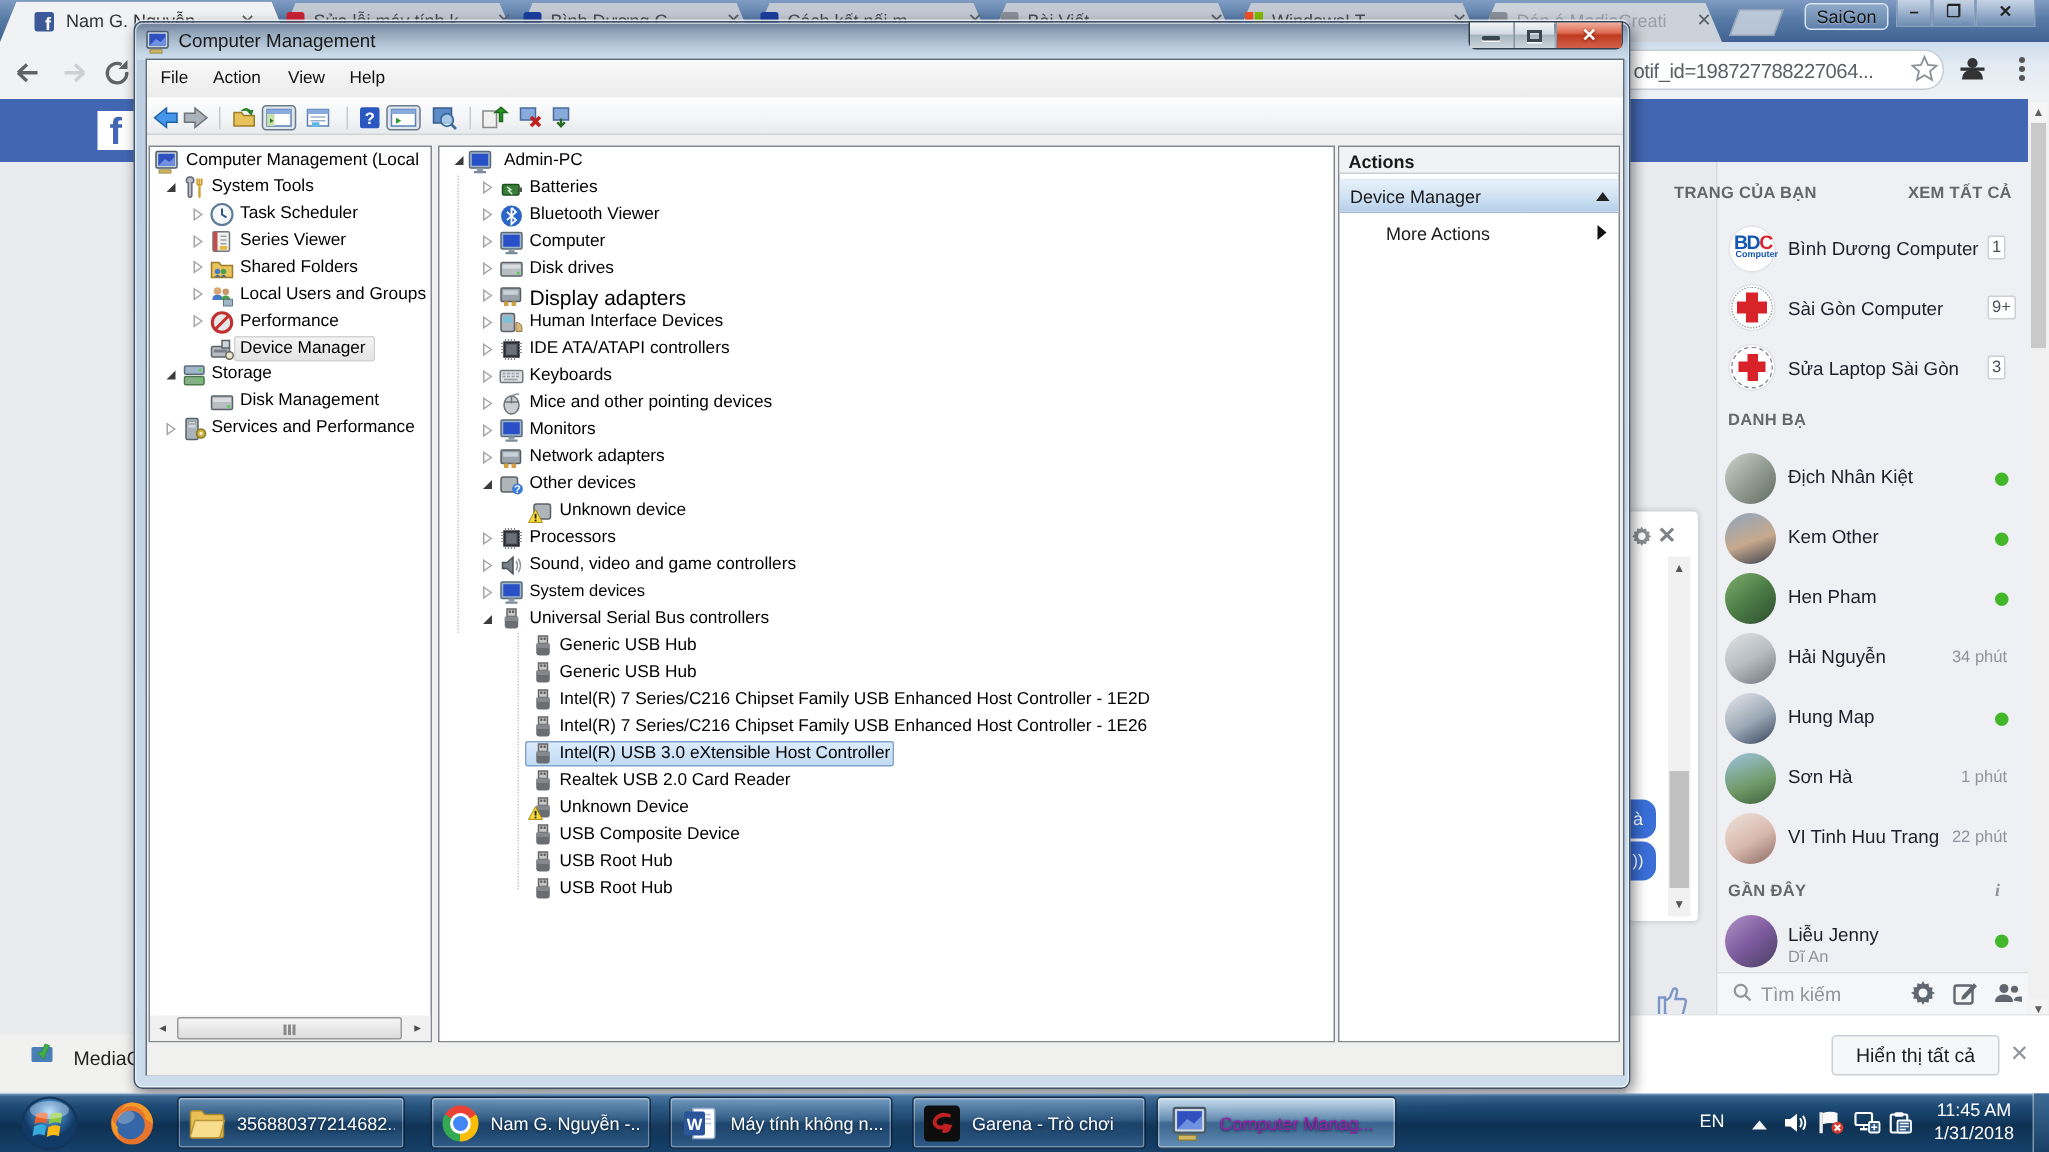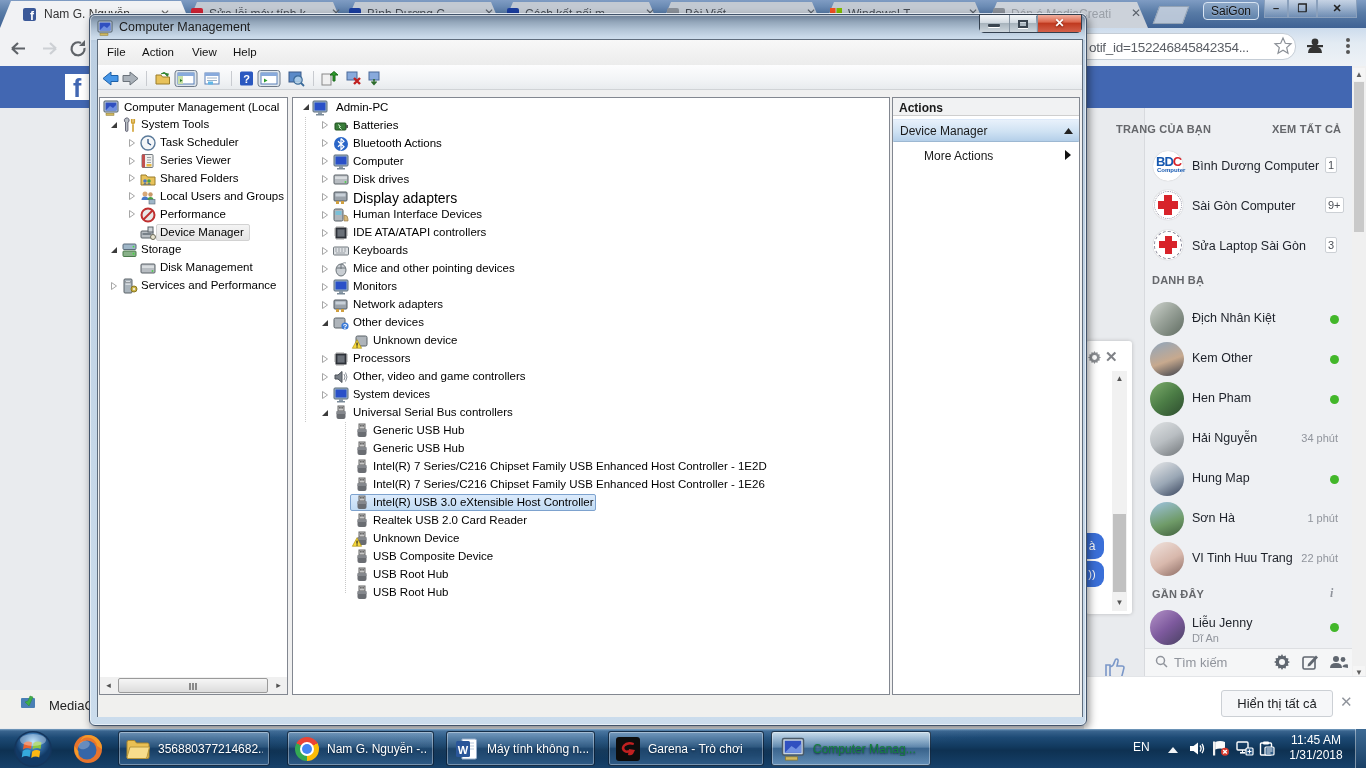--- a/index.html
+++ b/index.html
@@ -62,21 +62,21 @@
 <div style="position:absolute;left:1264px;top:0;width:24px;height:18px;background:linear-gradient(180deg,rgba(255,255,255,.55),rgba(200,215,235,.25));border:1px solid #8aa0bc;border-top:none;color:#222;font-size:11px;font-weight:bold;text-align:center;line-height:16px">–</div>
 <div style="position:absolute;left:1288px;top:0;width:29px;height:18px;background:linear-gradient(180deg,rgba(255,255,255,.55),rgba(200,215,235,.25));border:1px solid #8aa0bc;border-top:none;color:#222;font-size:11px;font-weight:bold;text-align:center;line-height:16px">❐</div>
 <div style="position:absolute;left:1317px;top:0;width:40px;height:18px;background:linear-gradient(180deg,rgba(255,255,255,.55),rgba(200,215,235,.25));border:1px solid #8aa0bc;border-top:none;color:#222;font-size:11px;font-weight:bold;text-align:center;line-height:16px">✕</div>
 <svg class="a" style="left:8px;top:39px" width="80" height="19" viewBox="0 0 80 19">
 <path d="M4 9.5 H17 M4 9.5 L10 4 M4 9.5 L10 15" stroke="#5f6368" stroke-width="2.2" fill="none"></path>
 <path d="M48 9.5 H35 M48 9.5 L42 4 M48 9.5 L42 15" stroke="#cdd0d4" stroke-width="2.2" fill="none"></path>
 <path d="M73 4 A6.5 6.5 0 1 0 76.5 9" stroke="#5f6368" stroke-width="2.2" fill="none"></path>
 <path d="M77 1 v6 h-6 z" fill="#5f6368"></path>
 </svg>
 <div style="position:absolute;left:840px;top:33px;width:456px;height:27px;background:#fff;border:1px solid #c5cdd6;border-radius:13px"></div>
-<div style="position:absolute;left:1089px;top:40px;font-size:13.5px;letter-spacing:-0.3px;color:#5a5e65">otif_id=152246845842354...</div>
+<div style="position:absolute;left:1089px;top:40px;font-size:13.5px;letter-spacing:-0.3px;color:#5a5e65">otif_id=198727788227064...</div>
 <svg class="a" style="left:1274px;top:37px" width="18" height="18" viewBox="0 0 18 18">
       <path d="M9 1 L11.3 6.3 17 6.8 12.7 10.6 14 16.2 9 13.2 4 16.2 5.3 10.6 1 6.8 6.7 6.3 Z" fill="none" stroke="#8a8f96" stroke-width="1.2"></path>
     </svg>
 <svg class="a" style="left:1306px;top:37px" width="18" height="18" viewBox="0 0 18 18">
       <circle cx="9" cy="5" r="3.4" fill="#333"></circle>
       <path d="M2 16 Q2 9.5 9 9.5 Q16 9.5 16 16 Z" fill="#333"></path>
       <rect x="1" y="8" width="16" height="2.2" fill="#333"></rect>
     </svg>
 <svg class="a" style="left:1345px;top:37px" width="6" height="18">
       <circle cx="3" cy="3" r="2" fill="#555"></circle>
@@ -488,21 +488,21 @@
 <svg class="a" style="left:333px;top:117.57px" width="16" height="16" viewBox="0 0 16 16">
       <use href="#batt"></use>
     </svg>
 <div style="position:absolute;left:353px;top:118.6px;font-size:11.5px;color:#000">Batteries</div>
 <svg class="a" style="left:321px;top:139px" width="8" height="8" viewBox="0 0 8 8">
       <path d="M1.5 0.5 L6.5 4 L1.5 7.5 Z" fill="#fff" stroke="#a6a6a6"></path>
     </svg>
 <svg class="a" style="left:333px;top:135.54px" width="16" height="16" viewBox="0 0 16 16">
       <use href="#bt"></use>
     </svg>
-<div style="position:absolute;left:353px;top:136.5px;font-size:11.5px;color:#000">Bluetooth Actions</div>
+<div style="position:absolute;left:353px;top:136.5px;font-size:11.5px;color:#000">Bluetooth Viewer</div>
 <svg class="a" style="left:321px;top:157px" width="8" height="8" viewBox="0 0 8 8">
       <path d="M1.5 0.5 L6.5 4 L1.5 7.5 Z" fill="#fff" stroke="#a6a6a6"></path>
     </svg>
 <svg class="a" style="left:333px;top:153.51px" width="16" height="16" viewBox="0 0 16 16">
       <use href="#mon"></use>
     </svg>
 <div style="position:absolute;left:353px;top:154.5px;font-size:11.5px;color:#000">Computer</div>
 <svg class="a" style="left:321px;top:175px" width="8" height="8" viewBox="0 0 8 8">
       <path d="M1.5 0.5 L6.5 4 L1.5 7.5 Z" fill="#fff" stroke="#a6a6a6"></path>
     </svg>
@@ -579,21 +579,21 @@
 <svg class="a" style="left:333px;top:351.17999999999995px" width="16" height="16" viewBox="0 0 16 16">
       <use href="#chip"></use>
     </svg>
 <div style="position:absolute;left:353px;top:352.2px;font-size:11.5px;color:#000">Processors</div>
 <svg class="a" style="left:321px;top:373px" width="8" height="8" viewBox="0 0 8 8">
       <path d="M1.5 0.5 L6.5 4 L1.5 7.5 Z" fill="#fff" stroke="#a6a6a6"></path>
     </svg>
 <svg class="a" style="left:333px;top:369.15px" width="16" height="16" viewBox="0 0 16 16">
       <use href="#spk"></use>
     </svg>
-<div style="position:absolute;left:353px;top:370.1px;font-size:11.5px;color:#000">Other, video and game controllers</div>
+<div style="position:absolute;left:353px;top:370.1px;font-size:11.5px;color:#000">Sound, video and game controllers</div>
 <svg class="a" style="left:321px;top:391px" width="8" height="8" viewBox="0 0 8 8">
       <path d="M1.5 0.5 L6.5 4 L1.5 7.5 Z" fill="#fff" stroke="#a6a6a6"></path>
     </svg>
 <svg class="a" style="left:333px;top:387.12px" width="16" height="16" viewBox="0 0 16 16">
       <use href="#mon"></use>
     </svg>
 <div style="position:absolute;left:353px;top:388.1px;font-size:11px;color:#000">System devices</div>
 <svg class="a" style="left:321px;top:409px" width="8" height="8" viewBox="0 0 8 8">
       <path d="M7 1 V7 H1 Z" fill="#3c3c3c"></path>
     </svg>
@@ -706,21 +706,21 @@
 <div style="position:absolute;left:487px;top:742px;font-size:12px;color:#fff;text-shadow:0 1px 2px #0a2038;max-width:102px;overflow:hidden;white-space:nowrap">Máy tính không n...</div>
 <svg class="a" style="left:616px;top:737px" width="24" height="24" viewBox="0 0 24 24">
       <rect width="24" height="24" rx="3" fill="#0d0d0d"></rect>
       <path d="M18 6 q-7-3-11 2 q-3 4 1 7 q3 2 6 0 l-1.5-2 q-2 1-3.5-.5 q-1.5-2 .5-3.5 q3-2.5 8-1Z" fill="#c02020"></path>
       <path d="M13 12 l6 1 -2 4 q-2 2-5 1Z" fill="#c02020"></path>
     </svg>
 <div style="position:absolute;left:648px;top:742px;font-size:12px;color:#fff;text-shadow:0 1px 2px #0a2038;max-width:108px;overflow:hidden;white-space:nowrap">Garena - Trò chơi</div>
 <svg class="a" style="left:781px;top:737px" width="24" height="24" viewBox="0 0 16 16">
       <use href="#cmgmt"></use>
     </svg>
-<div style="position:absolute;left:813px;top:742px;font-size:12px;color:#15803d;text-shadow:0 1px 2px #0a2038;max-width:110px;overflow:hidden;white-space:nowrap">Computer Manag...</div>
+<div style="position:absolute;left:813px;top:742px;font-size:12px;color:#a21caf;text-shadow:0 1px 2px #0a2038;max-width:110px;overflow:hidden;white-space:nowrap">Computer Manag...</div>
 <div style="position:absolute;left:1133px;top:740px;font-size:12px;color:#fff">EN</div>
 <svg class="a" style="left:1168px;top:747px" width="10" height="7">
       <path d="M0 6 L5 0 L10 6Z" fill="#fff" opacity="0.95"></path>
     </svg>
 <svg class="a" style="left:1189px;top:741px" width="16" height="15" viewBox="0 0 16 15">
       <path d="M1 5 h3.5 L9 1.5 V13.5 L4.5 10 H1Z" fill="#fff"></path>
       <path d="M11 4.5 Q13.2 7.5 11 10.5 M13 2.8 Q16 7.5 13 12.2" stroke="#fff" stroke-width="1.3" fill="none"></path>
     </svg>
 <svg class="a" style="left:1212px;top:741px" width="18" height="15" viewBox="0 0 18 15">
       <rect x="1" y="0.5" width="2.2" height="14" fill="#f0f0f0"></rect>

